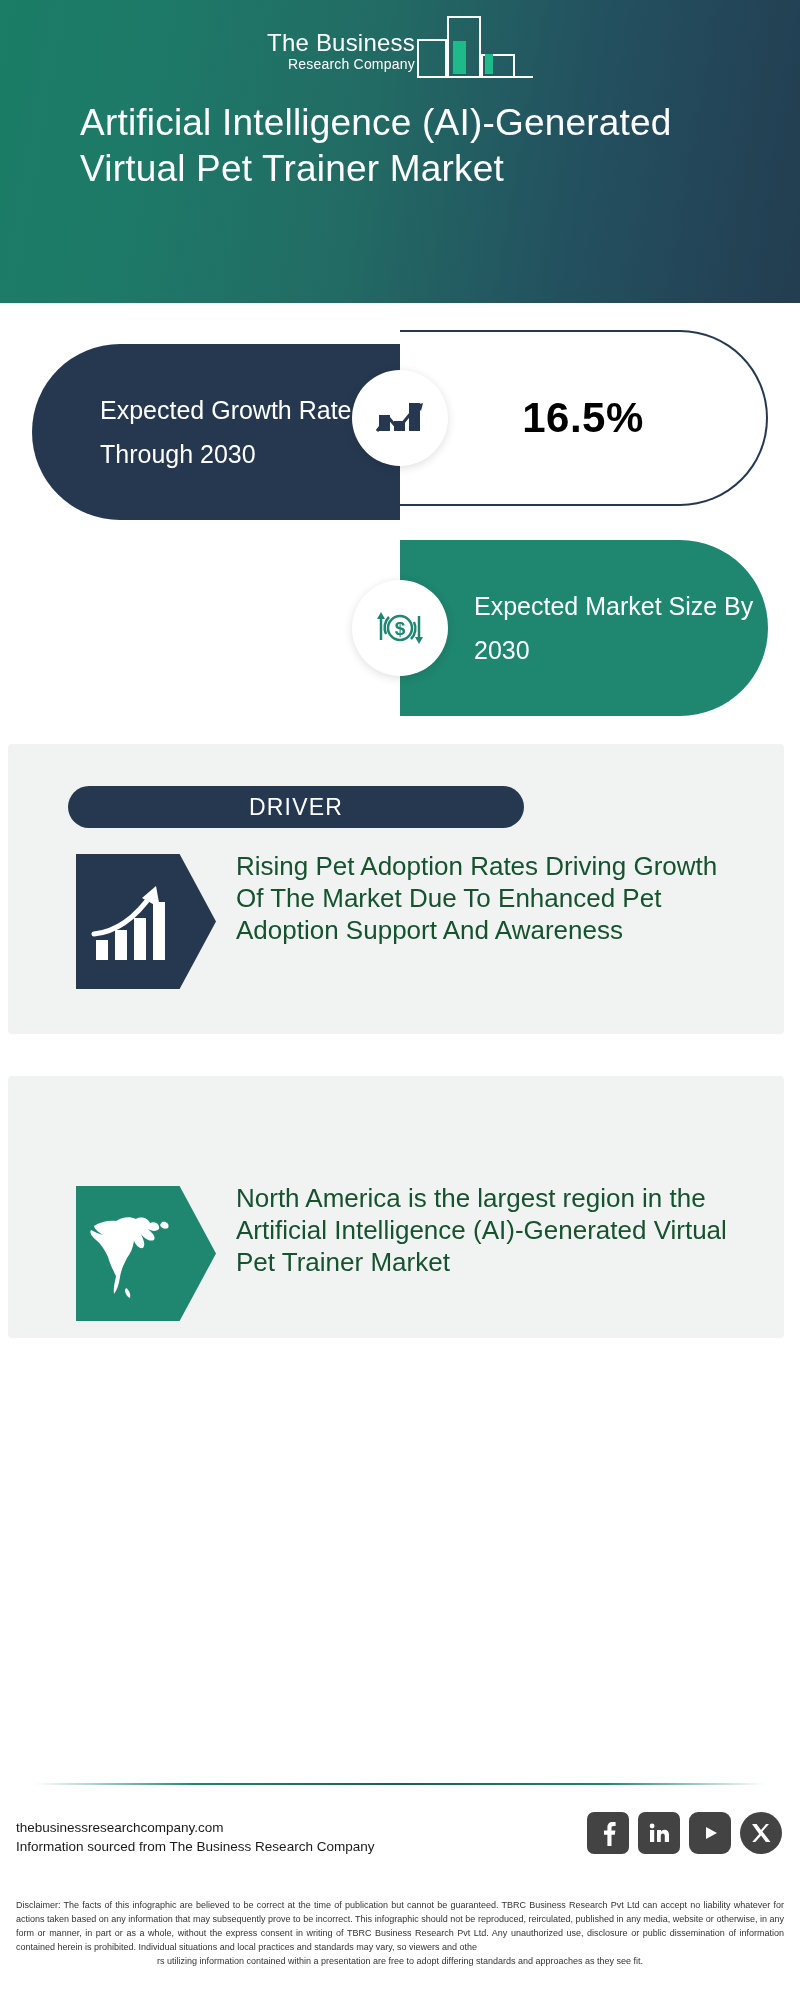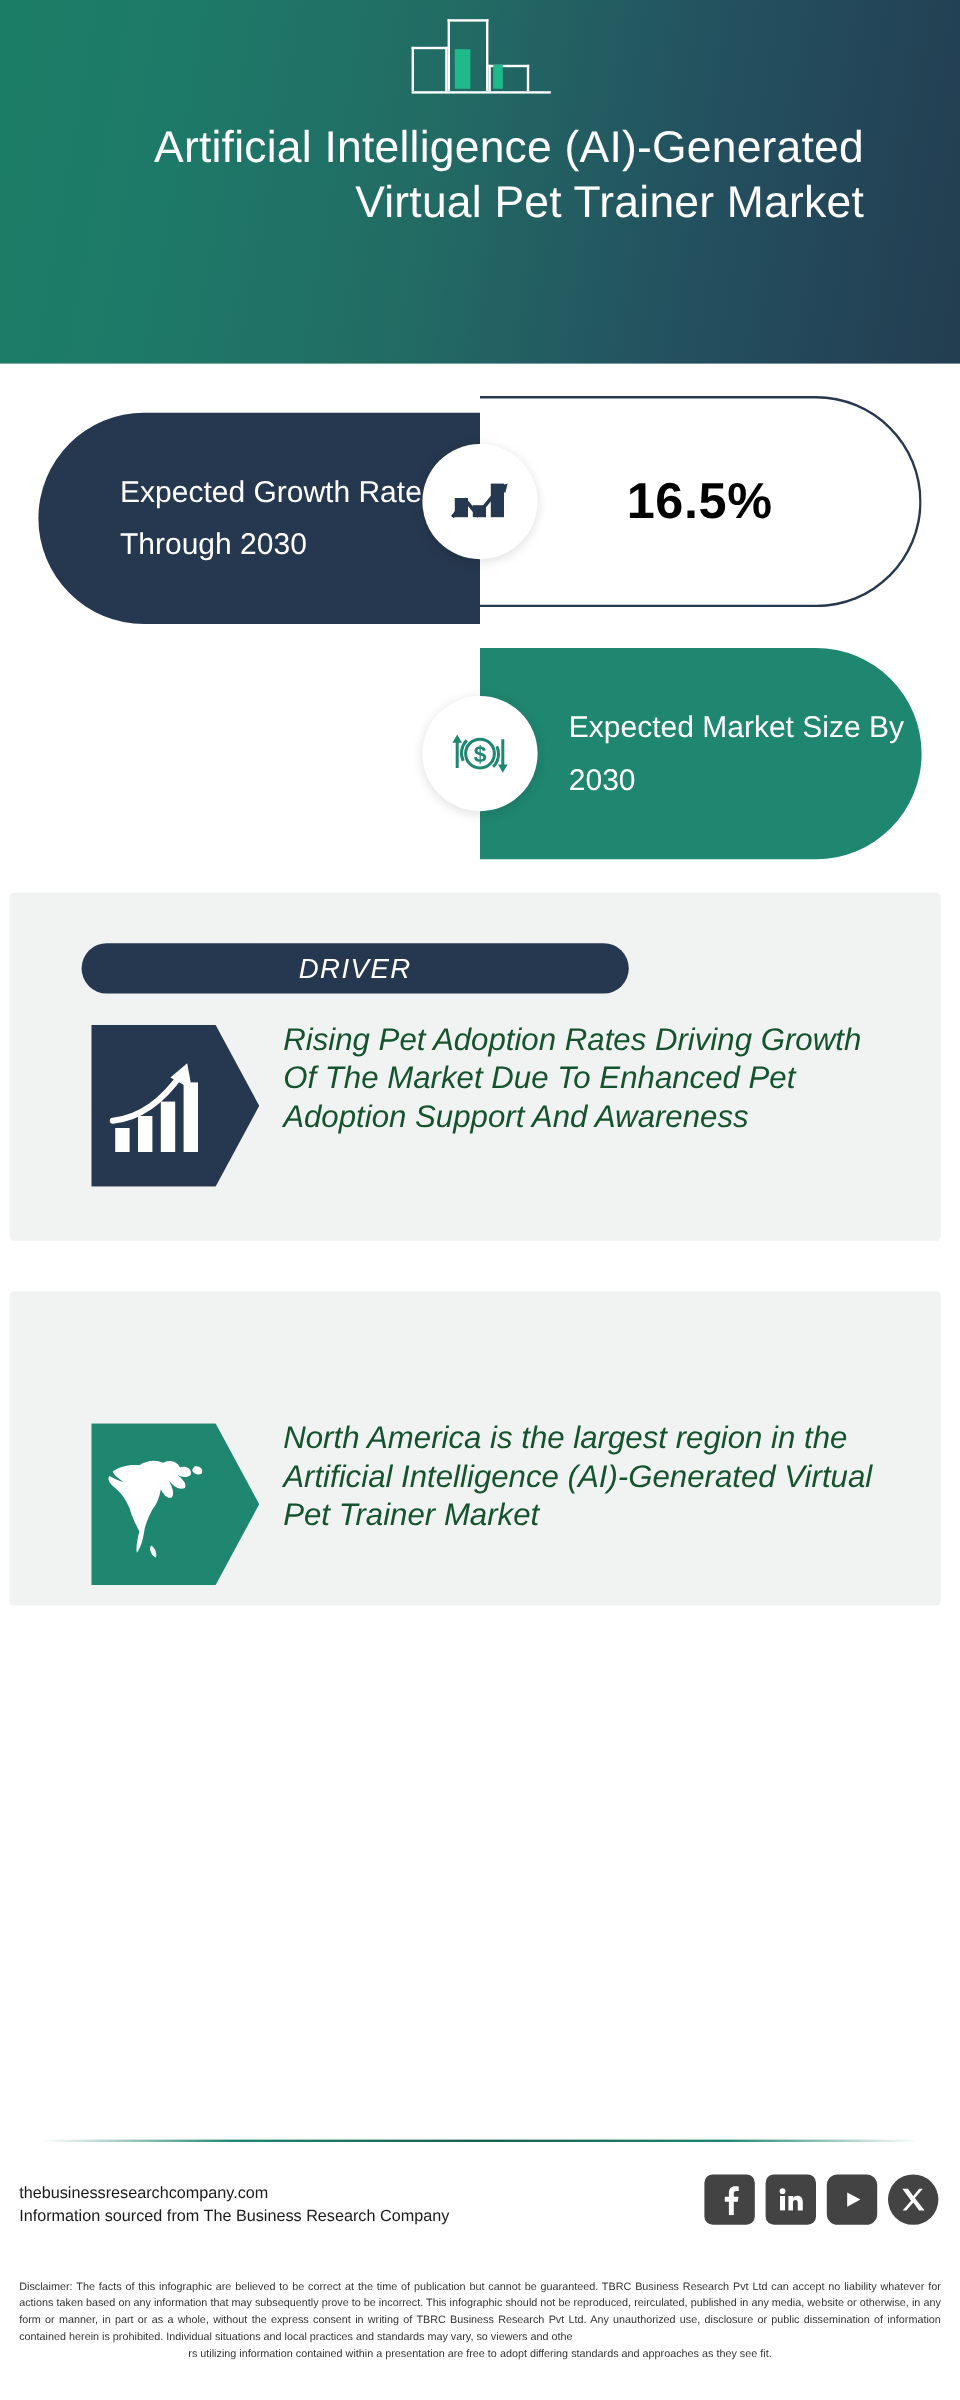--- a/index.html
+++ b/index.html
@@ -25,21 +25,21 @@
   .lm { position:absolute; box-sizing:border-box; }
   .lm-b1 { left:0px;  bottom:2px; width:30px; height:37px; border:2px solid #fff; border-bottom:none; }
   .lm-b2 { left:30px; bottom:2px; width:34px; height:60px; border:2px solid #fff; border-bottom:none; }
   .lm-b3 { left:64px; bottom:2px; width:34px; height:22px; border:2px solid #fff; border-bottom:none; }
   .lm-base { left:0; bottom:0; width:116px; height:2px; background:#fff; }
   .lm-g1 { left:36px; bottom:4px; width:13px; height:33px; background:#1fb98a; }
   .lm-g2 { left:68px; bottom:4px; width:8px;  height:20px; background:#1fb98a; }
 
   .title {
     color:#ffffff; font-size:37px; line-height:46px; font-weight:400;
-    text-align:right; width:640px; margin-top:22px; letter-spacing:.2px;
+    text-align:left; width:640px; margin-top:22px; letter-spacing:.2px;
   }
 
   
   .kpi { position:absolute; left:32px; width:736px; height:176px; }
   .kpi-a { top:330px; }
   .kpi-b { top:540px; }
 
   .kpi-half { position:absolute; top:0; width:368px; height:176px; }
   .kpi-left  { left:0;margin-top:14px; }
   .kpi-right { left:368px; }
@@ -70,21 +70,21 @@
   .kpi-icon {
     position:absolute; top:50%; left:368px; transform:translate(-50%,-50%);
     width:96px; height:96px; border-radius:50%;
     background:#fff; box-shadow:0 2px 10px rgba(0,0,0,.13);
     display:flex; align-items:center; justify-content:center; z-index:5;
   }
 
   
   .panel {
     position:absolute; left:8px; width:776px;
-    background:#f1f2f2; border-radius:4px;font-style:italic;
+    background:#f1f2f2; border-radius:4px;
   }
   .panel-driver { top:744px; height:290px; }
   .panel-region { top:1076px; height:262px; }
 
   .pill {
     position:absolute; left:60px; width:456px; height:42px;
     border-radius:21px; display:flex; align-items:center; justify-content:center;
     color:#fff; font-size:23px; letter-spacing:1.2px; font-weight:400;
   }
   .pill-dark { background:#26384f; }
@@ -123,20 +123,24 @@
   }
   .disclaimer .last { display:block; text-align:center; }
 </style>
 </head>
 <body>
 
 <div class="page">
 
   <div class="header">
     <div class="logo">
+      <div class="logo-text">
+        <div class="logo-line1">The Business</div>
+        <div class="logo-line2">Research Company</div>
+      </div>
       <div class="logo-mark">
         <div class="lm lm-b1"></div>
         <div class="lm lm-b2"></div>
         <div class="lm lm-b3"></div>
         <div class="lm lm-g1"></div>
         <div class="lm lm-g2"></div>
         <div class="lm lm-base"></div>
       </div>
     </div>
     <div class="title">Artificial Intelligence (AI)-Generated Virtual Pet Trainer Market</div>

